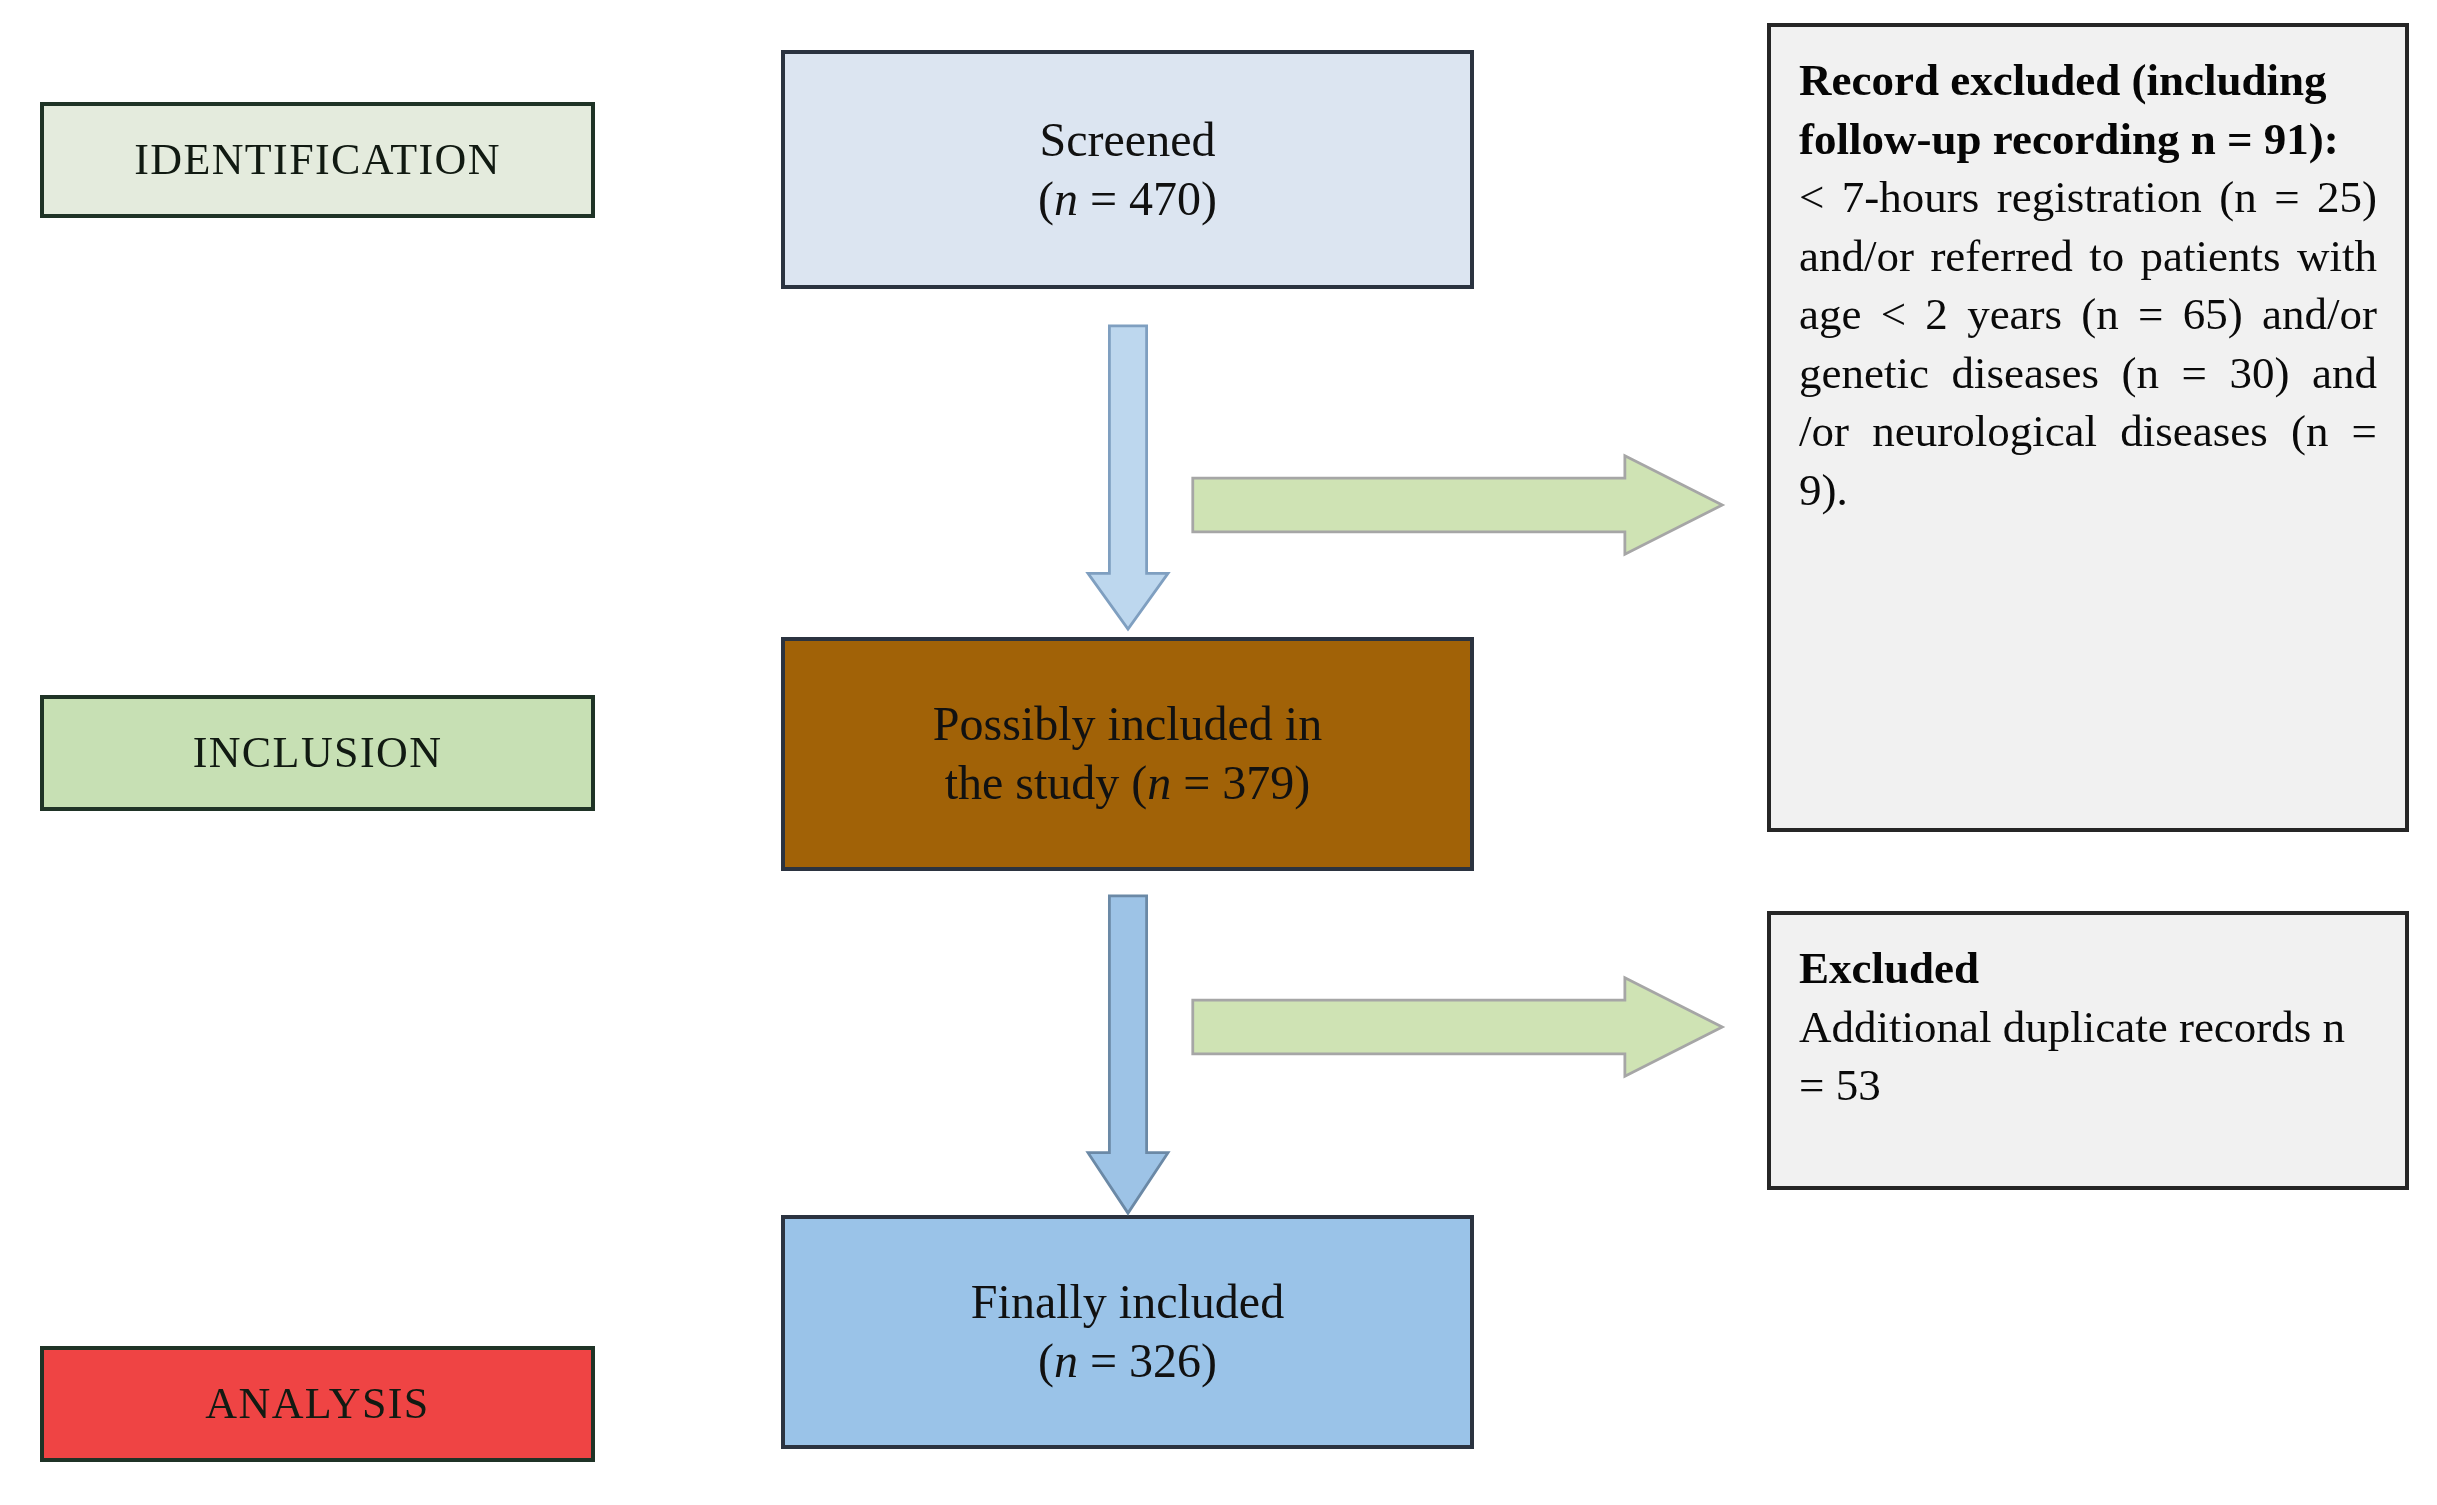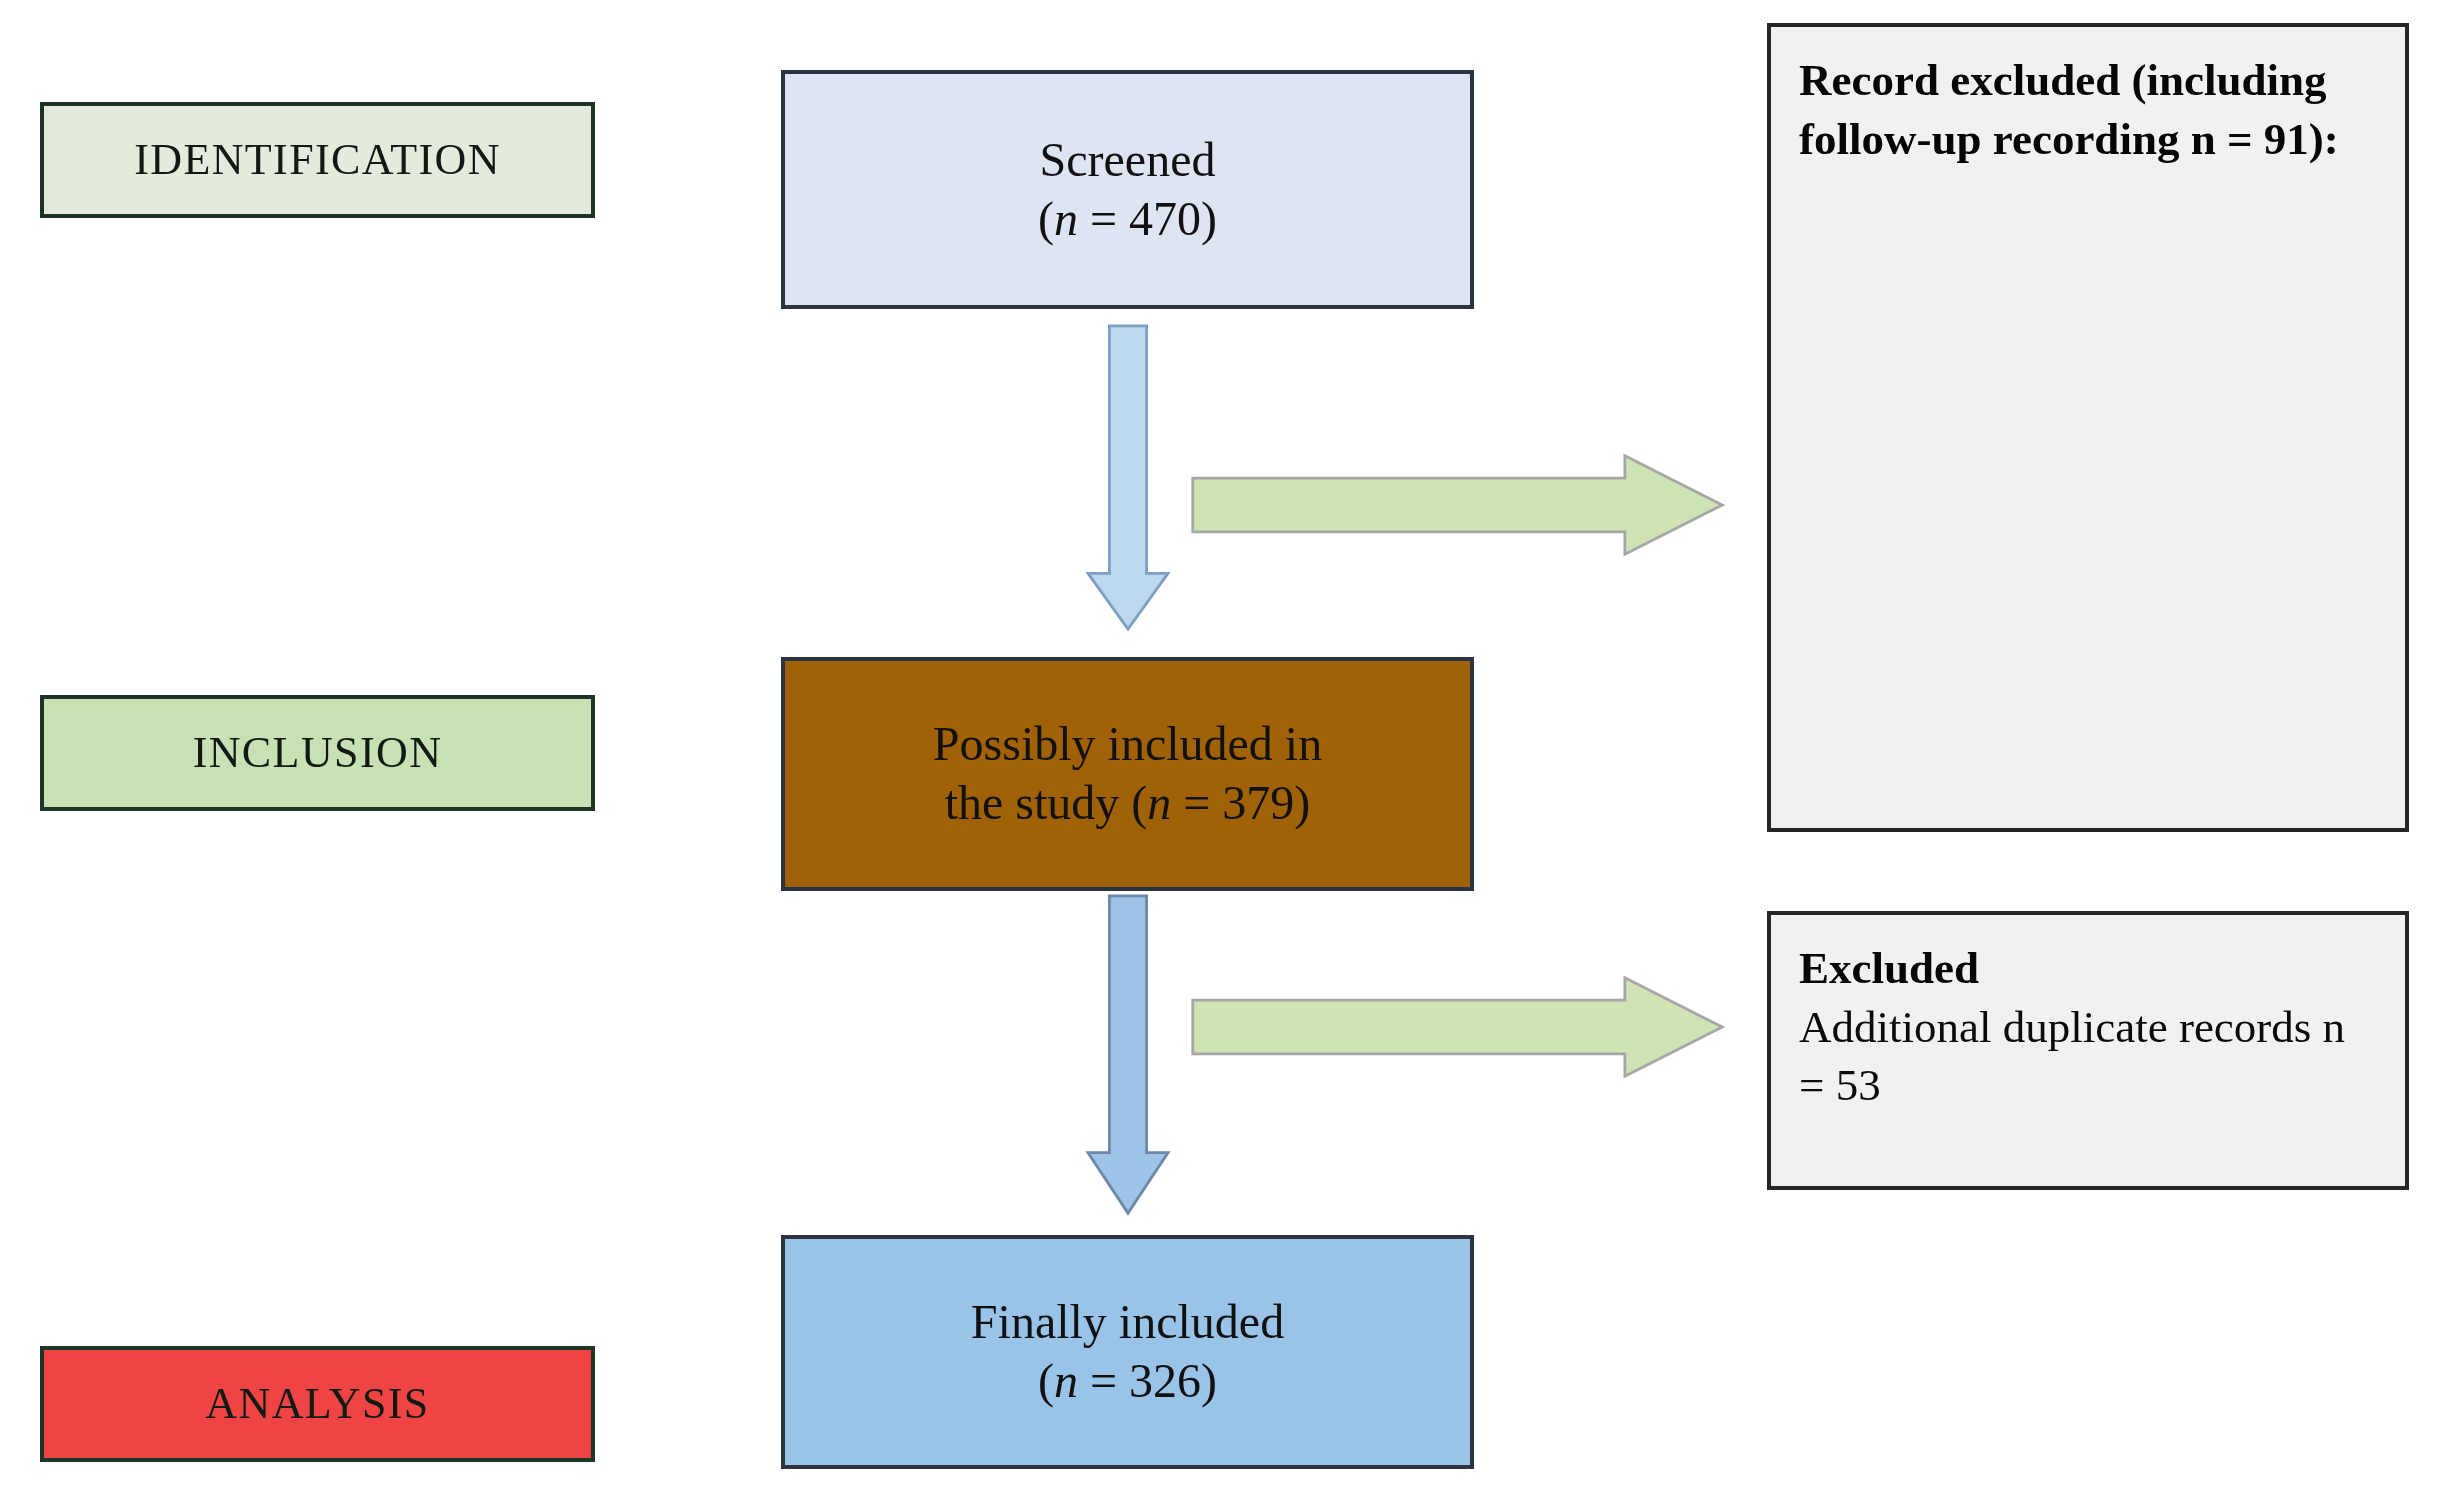--- a/index.html
+++ b/index.html
@@ -40,21 +40,20 @@
     line-height: 1.1;
     color: #111a12;
     white-space: nowrap;
   }
 
   
   .flow-box {
     border: 4.6px solid #2b3340;
     align-items: center;
     text-align: center;
-    margin-top: 20px;
   }
   .flow-line {
     font-size: 48px;
     line-height: 1.22;
     color: #111111;
   }
   .flow-line .ital {
     font-style: italic;
   }
 
@@ -124,20 +123,21 @@
 
   <div class="box flow-box" id="flow-finally" style="left: 781px; top: 1215px; width: 693px; height: 234px; background: rgb(154, 195, 232);">
     <div class="flow-line">Finally included</div>
     <div class="flow-line">
       <span>(</span><span class="ital">n</span><span> = 326)</span>
     </div>
   </div>
 
   <div class="box excl-box" id="excl-record" style="left:1767px; top:23px; width:642px; height:809px;">
     <div class="excl-head">Record excluded (including follow-up recording n = 91):</div>
+    <div class="excl-body">&lt; 7-hours registration (n = 25) and/or referred to patients with age &lt; 2 years (n = 65) and/or genetic diseases (n = 30) and /or neurological diseases (n = 9).</div>
   </div>
 
   <div class="box excl-box" id="excl-duplicates" style="left:1767px; top:911px; width:642px; height:279px;">
     <div class="excl-head">Excluded</div>
     <div class="excl-body nojust">Additional duplicate records n = 53</div>
   </div>
 
   <div class="arrow-down" style="left:1086px; top:324px; width:84px; height:307px;">
     <svg width="84" height="307" viewBox="0 0 90 330">
       <polygon points="25,2 65,2 65,268 88,268 45,328 2,268 25,268" fill="#bdd7ee" stroke="#7f9fc0" stroke-width="3" stroke-linejoin="miter"></polygon>

